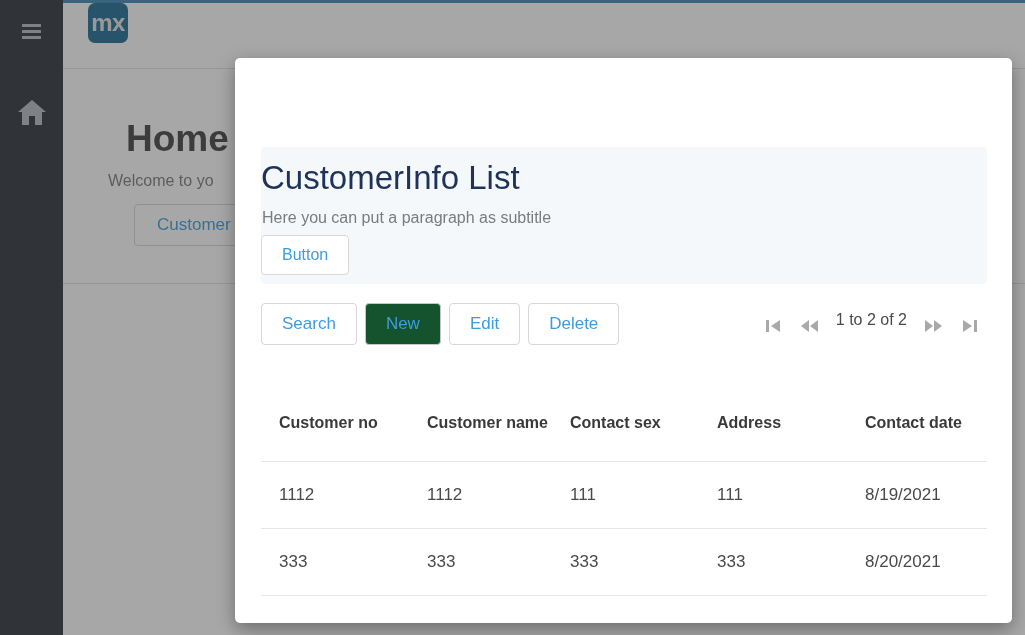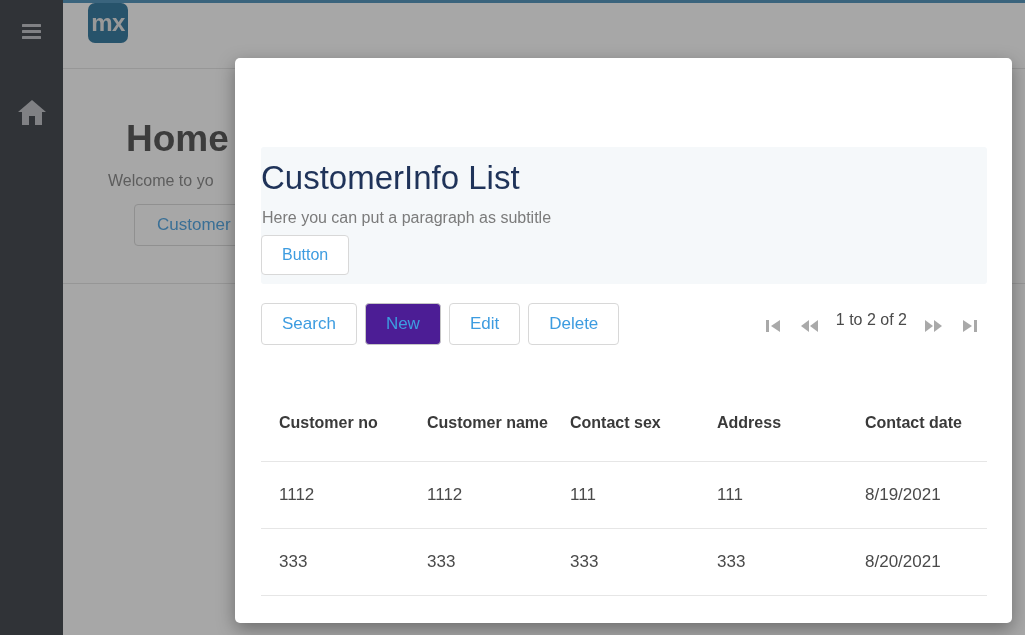--- a/index.html
+++ b/index.html
@@ -268,21 +268,21 @@
     border-radius: 4px;
     background: #ffffff;
     font-size: 17px;
     color: #3d9ce0;
     cursor: pointer;
     white-space: nowrap;
     font-family: "Liberation Sans", sans-serif;
     line-height: 1.2;
   }
   .tb-btn.active {
-    background: #4c1d95;
+    background: #14532d;
     border-color: #c6c6c6;
   }
 
   .pager {
     position: absolute;
     right: 0;
     top: 8px;
     display: flex;
     align-items: flex-start;
     gap: 0px;

